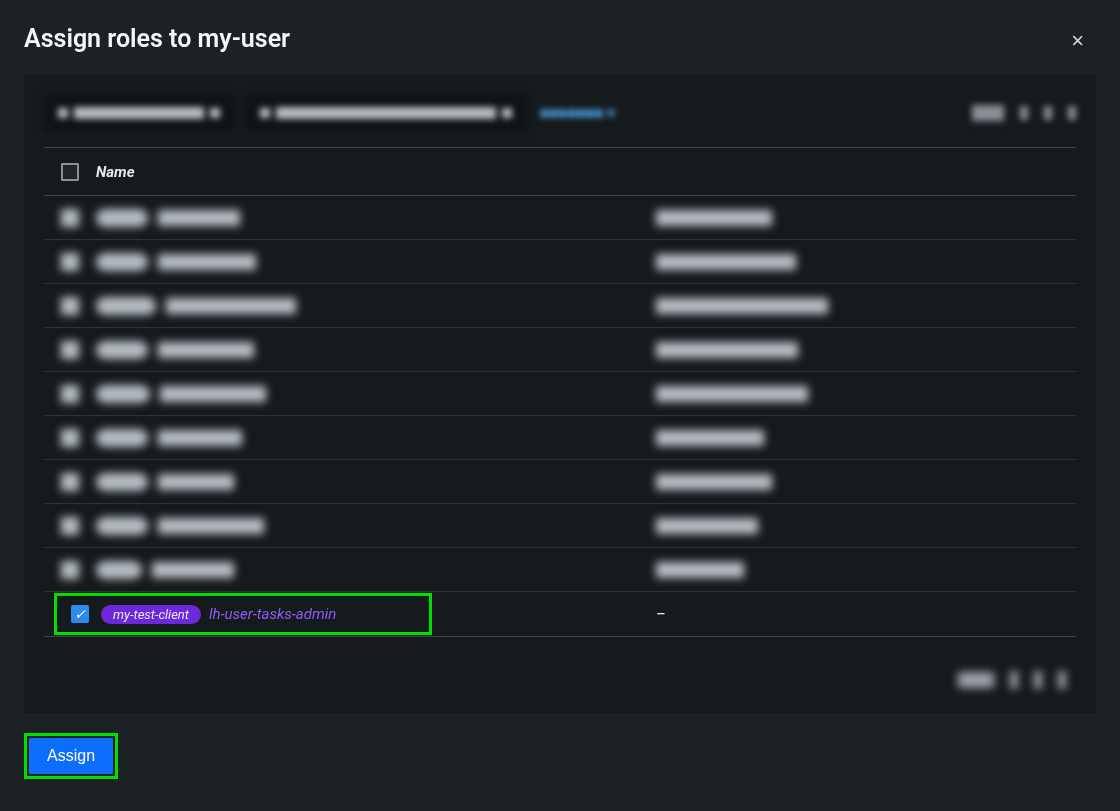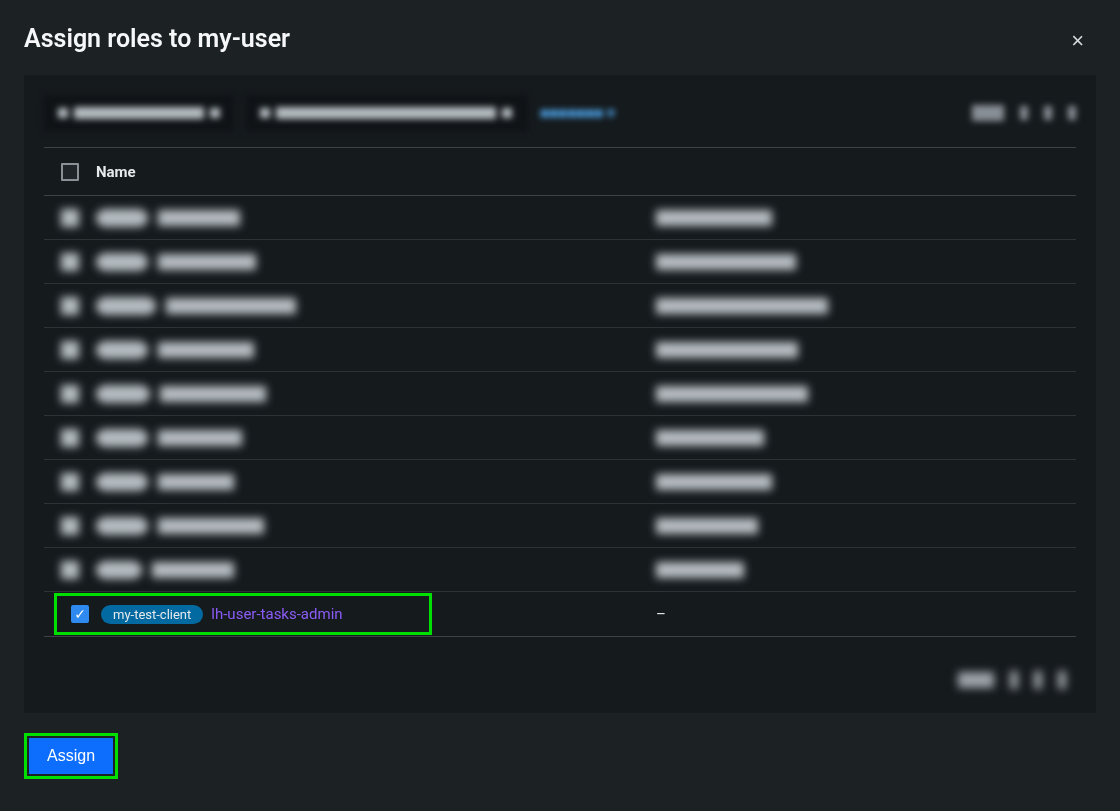--- a/index.html
+++ b/index.html
@@ -62,21 +62,21 @@
     }
     .blur-pill .sq { width:10px; height:10px; background:#b5bcc1;}
     .blur-pill .bar{ height:12px; background:#b5bcc1;}
     .filter-selected { color:#52aef7; font-weight:700; font-size:15px; filter:blur(3px); }
 
     .top-right { margin-left:auto; display:flex; align-items:center; gap:16px; filter:blur(3px);}
     .top-right .lg{width:32px;height:16px;background:#898f96;}
     .top-right .sm{width:8px;height:14px;background:#898f96;}
 
     
-    .table-wrap { border-top:1px solid #3D4346; border-bottom:1px solid #3D4346; margin-bottom:12px;}
+    .table-wrap { border-top:1px solid #3D4346; border-bottom:1px solid #3D4346; margin-bottom:12px;font-style:italic;}
     .thead-row {
       display:flex;
       align-items:center;
       border-bottom:1px solid #3D4346;
       height:48px;
       font-weight:700;
     }
     .col-chk { width:52px; display:flex; justify-content:center; align-items:center;}
     .col-name{ flex:0 0 560px; display:flex; align-items:center; gap:10px;}
     .col-desc{ flex:1; }
@@ -110,21 +110,21 @@
       width:18px; height:18px;
       background:#2e8aee;
       border:2px solid #2e8aee;
       border-radius:2px;
       display:flex; align-items:center; justify-content:center;
       color:#fff;
       font-size:14px;
       line-height:1;
     }
     .role-badge {
-      background:#0369a1; color:#e6eaed;
+      background:#6d28d9; color:#e6eaed;
       padding:2px 12px; border-radius:14px;
       font-size:13px; margin-right:8px;
     }
     .role-name-text { font-size:15px; color:#8b5cf6;}
     .desc-dash { color:#e6eaed; }
 
     
     .pagination { display:flex; justify-content:flex-end; align-items:center; gap:16px; padding:22px 10px 8px 0; filter:blur(4px);}
     .pagination .pbar{ width:36px; height:16px; background:#9ca2a8;}
     .pagination .pno{ width:8px; height:18px; background:#9ca2a8;}

